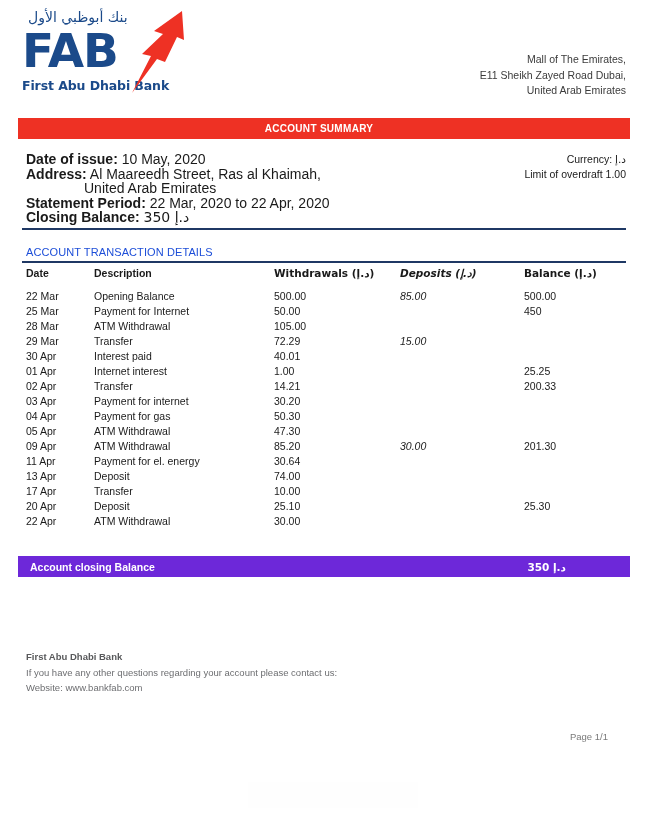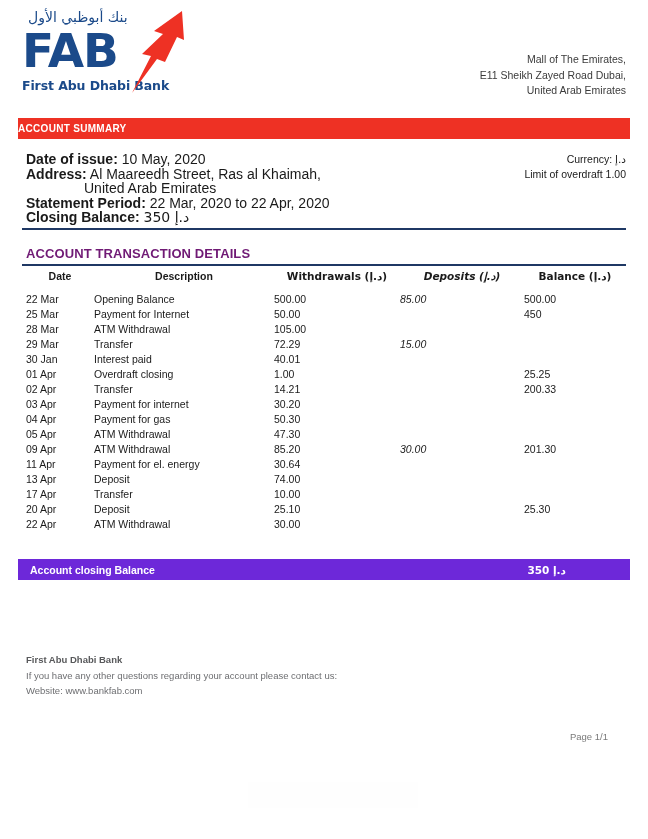--- a/index.html
+++ b/index.html
@@ -94,21 +94,21 @@
     height: 21px;
     margin: 0 18px;
     display: flex;
     align-items: center;
     color: #ffffff;
     font-size: 10px;
     font-weight: bold;
     letter-spacing: 0.3px;
   }
   .red-bar.summary {
-    justify-content: flex-start;
+    justify-content: center;
     padding-right: 10px;
   }
 
   
   .summary-wrap {
     position: relative;
     margin: 13px 22px 0 26px;
     min-height: 74px;
   }
   .info-left {
@@ -129,40 +129,40 @@
     color: #1a1a1a;
   }
   .rule-navy {
     border-top: 2px solid #1f3864;
     margin: 2px 22px 0 22px;
   }
 
   
   .section-title {
     margin: 16px 0 0 26px;
-    font-size: 13px;
-    font-weight: bold;
+    font-size: 11px;
+    font-weight: normal;
     letter-spacing: 0.1px;
-    color: #701a75;
+    color: #1d4ed8;
   }
   .rule-thick {
     border-top: 2px solid #1f3864;
     margin: 3px 22px 0 22px;
   }
   table.txn {
     width: calc(100% - 44px);
     margin: 0 22px;
     border-collapse: collapse;
     font-size: 10.5px;
     color: #1a1a1a;
   }
   table.txn th {
     font-size: 10.5px;
     font-weight: bold;
-    text-align: center;
+    text-align: left;
     padding: 4px 0 5px 0;
     white-space: nowrap;
   }
   table.txn td {
     padding: 0.6px 0;
     line-height: 13.8px;
     white-space: nowrap;
   }
   .col-date   { width: 68px; padding-left: 4px !important; }
   .col-desc   { width: 180px; margin-left: 47px; }
@@ -318,29 +318,29 @@
           <td class="col-bal"></td>
         </tr>
         <tr>
           <td class="col-date">29 Mar</td>
           <td class="col-desc">Transfer</td>
           <td class="col-wdl">72.29</td>
           <td class="col-dep">15.00</td>
           <td class="col-bal"></td>
         </tr>
         <tr>
-          <td class="col-date">30 Jan</td>
+          <td class="col-date">30 Apr</td>
           <td class="col-desc">Interest paid</td>
           <td class="col-wdl">40.01</td>
           <td class="col-dep"></td>
           <td class="col-bal"></td>
         </tr>
         <tr>
           <td class="col-date">01 Apr</td>
-          <td class="col-desc">Overdraft closing</td>
+          <td class="col-desc">Internet interest</td>
           <td class="col-wdl">1.00</td>
           <td class="col-dep"></td>
           <td class="col-bal">25.25</td>
         </tr>
         <tr>
           <td class="col-date">02 Apr</td>
           <td class="col-desc">Transfer</td>
           <td class="col-wdl">14.21</td>
           <td class="col-dep"></td>
           <td class="col-bal">200.33</td>

